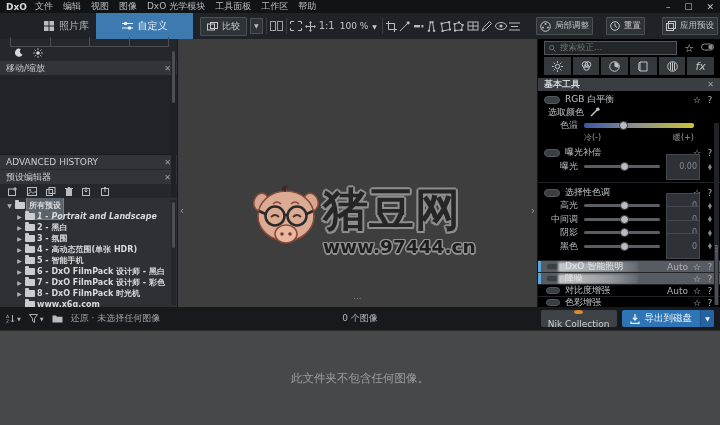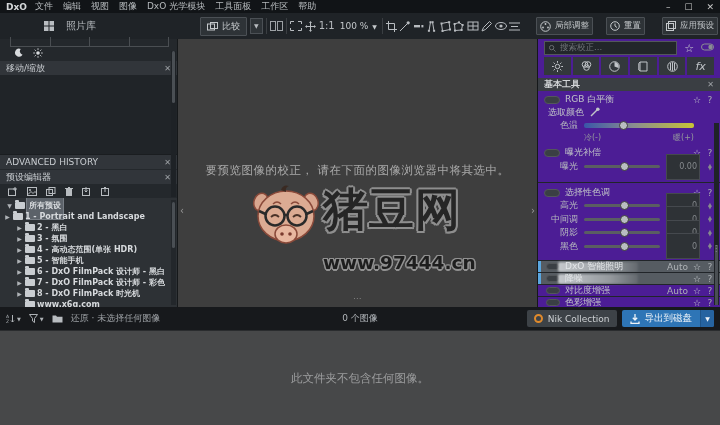--- a/index.html
+++ b/index.html
@@ -7,21 +7,21 @@
 .app { width:720px; height:425px; display:flex; flex-direction:column; font-size:10px; color:#c2c6ca; }
 
 
 .menubar { height:13px; background:#111417; display:flex; align-items:center; padding:0 6px; color:#b6babd; font-size:9px; flex:0 0 auto; }
 .menubar .logo { font-weight:bold; color:#d5d8da; margin-right:8px; font-size:9px; }
 .menubar .mitem { margin-right:10px; }
 .winctl { margin-left:auto; display:flex; gap:14px; color:#c8c8c8; font-size:9px; align-items:center; }
 
 
 .toolbar { height:26px; background:#1f2327; display:flex; align-items:center; flex:0 0 auto; position:relative; }
-.tab { height:26px; display:flex; align-items:center; gap:12px; padding:0 14px; color:#b9bdc1; }
+.tab { height:26px; display:flex; align-items:center; gap:5px; padding:0 14px; color:#b9bdc1; }
 .tab.lib { position:absolute; left:30px; }
 .tab.active { position:absolute; left:96px; width:97px; background:#3c7ab0; color:#eef3f7; justify-content:center; }
 .tbgroup { position:absolute; display:flex; align-items:center; gap:3px; }
 .btn { background:#2e3337; border:1px solid #4b5055; color:#c4c8cb; display:flex; align-items:center; gap:4px; padding:2px 6px; border-radius:1px; font-size:9px; }
 .sep { width:1px; height:16px; background:#3a3e42; }
 .rbtns .btn { padding:2px 3px; font-size:8.5px; }
 .ticon { color:#b8bcc0; font-size:11px; line-height:1; }
 .ticon svg { display:block; }
 
 
@@ -52,24 +52,24 @@
 .canvas { flex:1; background:#3e3e3e; position:relative; }
 .cmsg { position:absolute; top:124px; width:100%; text-align:center; color:#a9a9a9; font-size:11.5px; letter-spacing:0.5px; }
 .edgearrow { position:absolute; top:166px; color:#9a9a9a; font-size:10px; }
 .canvasdots { position:absolute; bottom:4px; left:50%; transform:translateX(-50%); color:#8a8a8a; font-size:8px; letter-spacing:1px; }
 
 
 .wm { position:absolute; left:75px; top:145px; width:210px; height:95px; display:flex; align-items:flex-start; }
 .pig { position:relative; width:66px; height:62px; flex:0 0 auto; }
 .wmtext { margin-left:4px; }
 .wmtitle { font-size:45px; font-weight:bold; color:#262626; letter-spacing:1px; line-height:1.15; text-shadow:2px 0 #8e8e8e,-2px 0 #8e8e8e,0 2px #8e8e8e,0 -2px #8e8e8e,1.5px 1.5px #8e8e8e,-1.5px -1.5px #8e8e8e,1.5px -1.5px #8e8e8e,-1.5px 1.5px #8e8e8e; }
-.wmurl { font-size:18.5px; font-weight:bold; color:#1e1e1e; letter-spacing:0; margin-top:16px; text-shadow:1.5px 0 #919191,-1.5px 0 #919191,0 1.5px #919191,0 -1.5px #919191,1px 1px #919191,-1px -1px #919191,1px -1px #919191,-1px 1px #919191; }
-
-
-.right { width:183px; background:#4c1d95; border-left:1px solid #15181a; display:flex; flex-direction:column; position:relative; font-size:9px; }
+.wmurl { font-size:18.5px; font-weight:bold; color:#1e1e1e; letter-spacing:0; margin-top:0px; text-shadow:1.5px 0 #919191,-1.5px 0 #919191,0 1.5px #919191,0 -1.5px #919191,1px 1px #919191,-1px -1px #919191,1px -1px #919191,-1px 1px #919191; }
+
+
+.right { width:183px; background:#000000; border-left:1px solid #15181a; display:flex; flex-direction:column; position:relative; font-size:9px; }
 .searchrow { height:18px; display:flex; align-items:center; padding:2px 6px 2px 6px; gap:7px; }
 .searchbox { flex:1; height:14px; border:1px solid #53575b; background:#22262a; color:#72767a; display:flex; align-items:center; padding:0 4px; gap:4px; font-size:8.5px; }
 .iconrow { height:21px; display:flex; gap:2px; padding:0 6px; align-items:center; }
 .iconbtn { flex:1; height:18px; background:#33383c; display:flex; align-items:center; justify-content:center; color:#c0c4c8; font-size:10px; }
 .rphead { height:13px; background:#3a3e43; display:flex; align-items:center; padding:0 6px; color:#d2d5d8; font-weight:bold; font-size:9px; margin-top:3px; }
 .rphead .x { margin-left:auto; font-size:8px; color:#9da1a5; }
 .secrow { height:14px; display:flex; align-items:center; padding:0 6px; gap:5px; color:#c0c4c8; }
 .secrow .cb { width:16px; height:8px; background:#3a3f44; border:1px solid #53575b; border-radius:4px; }
 .secrow .star { margin-left:auto; color:#c8ccd0; }
 .secrow .q { color:#a8acb0; width:8px; text-align:center; }
@@ -92,21 +92,21 @@
 .rpscroll { position:absolute; right:1px; top:84px; bottom:2px; width:5px; background:#1f2327; }
 .rpscroll .thumb { position:absolute; bottom:0px; left:1px; width:3px; height:60px; background:#4a4f54; }
 .rhandle { position:absolute; right:0px; top:205px; color:#8a8e92; font-size:8px; }
 
 
 .fbar { height:23px; background:#17191c; display:flex; align-items:center; padding:0 6px; flex:0 0 auto; position:relative; }
 .fbar .ficon { color:#aeb2b6; font-size:10px; margin-right:8px; display:flex; align-items:center; gap:2px; }
 .fbar .ftext { color:#9da1a5; font-size:9px; }
 .fcount { position:absolute; left:0; right:0; text-align:center; color:#b2b6ba; font-size:9px; }
 .fbtns { margin-left:auto; display:flex; gap:5px; align-items:center; z-index:2; }
-.nikbtn { background:#3d4247; color:#cdd0d3; height:17px; display:flex; align-items:center; gap:5px; padding:0 7px; border-radius:2px; font-size:9px; }
+.nikbtn { background:#3d4247; color:#cdd0d3; height:17px; display:flex; align-items:center; gap:5px; padding:0 7px; border-radius:2px; font-size:9px;flex-direction:column; }
 .nikring { width:9px; height:9px; border-radius:50%; border:2.5px solid #e08a2c; }
 .exportbtn { background:#2e75b6; color:#eef3f8; height:17px; display:flex; align-items:center; border-radius:2px; font-size:9.5px; overflow:hidden; }
 .exportbtn .emain { display:flex; align-items:center; gap:5px; padding:0 8px; }
 .exportbtn .earrow { width:14px; height:17px; background:#2663a0; display:flex; align-items:center; justify-content:center; font-size:6px; border-left:1px solid #1f5488; }
 
 
 .browser { height:95px; background:#474849; flex:0 0 auto; display:flex; align-items:center; justify-content:center; border-top:1px solid #2a2c2e; }
 .browser .bmsg { color:#9c9d9e; font-size:11.5px; }
 </style>
 </head>
@@ -135,20 +135,31 @@
     <div class="tab lib">
       <span class="ticon">
         <svg width="10" height="10" viewBox="0 0 10 10">
             <rect x="0" y="0" width="4.5" height="4.5" fill="#b9bdc1"></rect>
             <rect x="5.5" y="0" width="4.5" height="4.5" fill="#b9bdc1"></rect>
             <rect x="0" y="5.5" width="4.5" height="4.5" fill="#b9bdc1"></rect>
             <rect x="5.5" y="5.5" width="4.5" height="4.5" fill="#b9bdc1"></rect>
           </svg>
       </span>
       <span>照片库</span>
+    </div>
+    <div class="tab active">
+      <span class="ticon">
+        <svg width="11" height="10" viewBox="0 0 11 10">
+            <line x1="0" y1="2.5" x2="11" y2="2.5" stroke="#eef3f7" stroke-width="1"></line>
+            <line x1="0" y1="7" x2="11" y2="7" stroke="#eef3f7" stroke-width="1"></line>
+            <circle cx="3.5" cy="2.5" r="1.8" fill="#eef3f7"></circle>
+            <circle cx="7.5" cy="7" r="1.8" fill="#eef3f7"></circle>
+          </svg>
+      </span>
+      <span>自定义</span>
     </div>
 
     <div class="tbgroup" style="left:200px;">
       <span class="btn">
         <svg width="11" height="9" viewBox="0 0 11 9">
             <rect x="0.5" y="2" width="7" height="6" fill="none" stroke="#c4c8cb"></rect>
             <rect x="3.5" y="0.5" width="7" height="6" fill="none" stroke="#c4c8cb"></rect>
           </svg>
         <span>比较</span>
       </span>
@@ -360,21 +371,21 @@
             </svg>
           </span>
       </div>
       <div class="tree" id="tree">
 
       <div class="trow sel" style="padding-left: 6px;">
             <span class="tri">▼</span>
             <span class="folder"></span>
             <span class="label">所有预设</span>
           </div>
-          <div class="trow" style="padding-left: 4px;">
+          <div class="trow" style="padding-left: 16px; font-style: italic;">
             <span class="tri">▶</span>
             <span class="folder"></span>
             <span class="label">1 - Portrait and Landscape</span>
           </div>
           <div class="trow" style="padding-left: 16px;">
             <span class="tri">▶</span>
             <span class="folder"></span>
             <span class="label">2 - 黑白</span>
           </div>
           <div class="trow" style="padding-left: 16px;">
@@ -416,21 +427,20 @@
             <div class="thumb"></div>
           </div>
         </div>
       <div class="lhandle">⋮</div>
       <div class="lpscroll">
           <div class="thumb"></div>
         </div>
     </div>
 
     <div class="canvas">
-      <div class="cmsg">要预览图像的校正， 请在下面的图像浏览器中将其选中。</div>
       <span class="edgearrow" style="left:2px;">‹</span>
       <span class="edgearrow" style="right:2px;">›</span>
       <span class="canvasdots">⋯</span>
       <div class="wm">
         <div class="pig">
           <svg width="66" height="62" viewBox="0 0 66 62">
             <ellipse cx="8" cy="18" rx="7" ry="9" fill="#d8a68f" stroke="#8a4a3a" stroke-width="1.5" transform="rotate(18 8 18)"></ellipse>
             <ellipse cx="58" cy="18" rx="7" ry="9" fill="#d8a68f" stroke="#8a4a3a" stroke-width="1.5" transform="rotate(-18 58 18)"></ellipse>
             <ellipse cx="33" cy="32" rx="28" ry="25" fill="#dcab93" stroke="#8a4a3a" stroke-width="1.5"></ellipse>
             <path d="M28 6 Q30 0 36 2 Q32 3 33 8 Z" fill="#3a2a22"></path>

